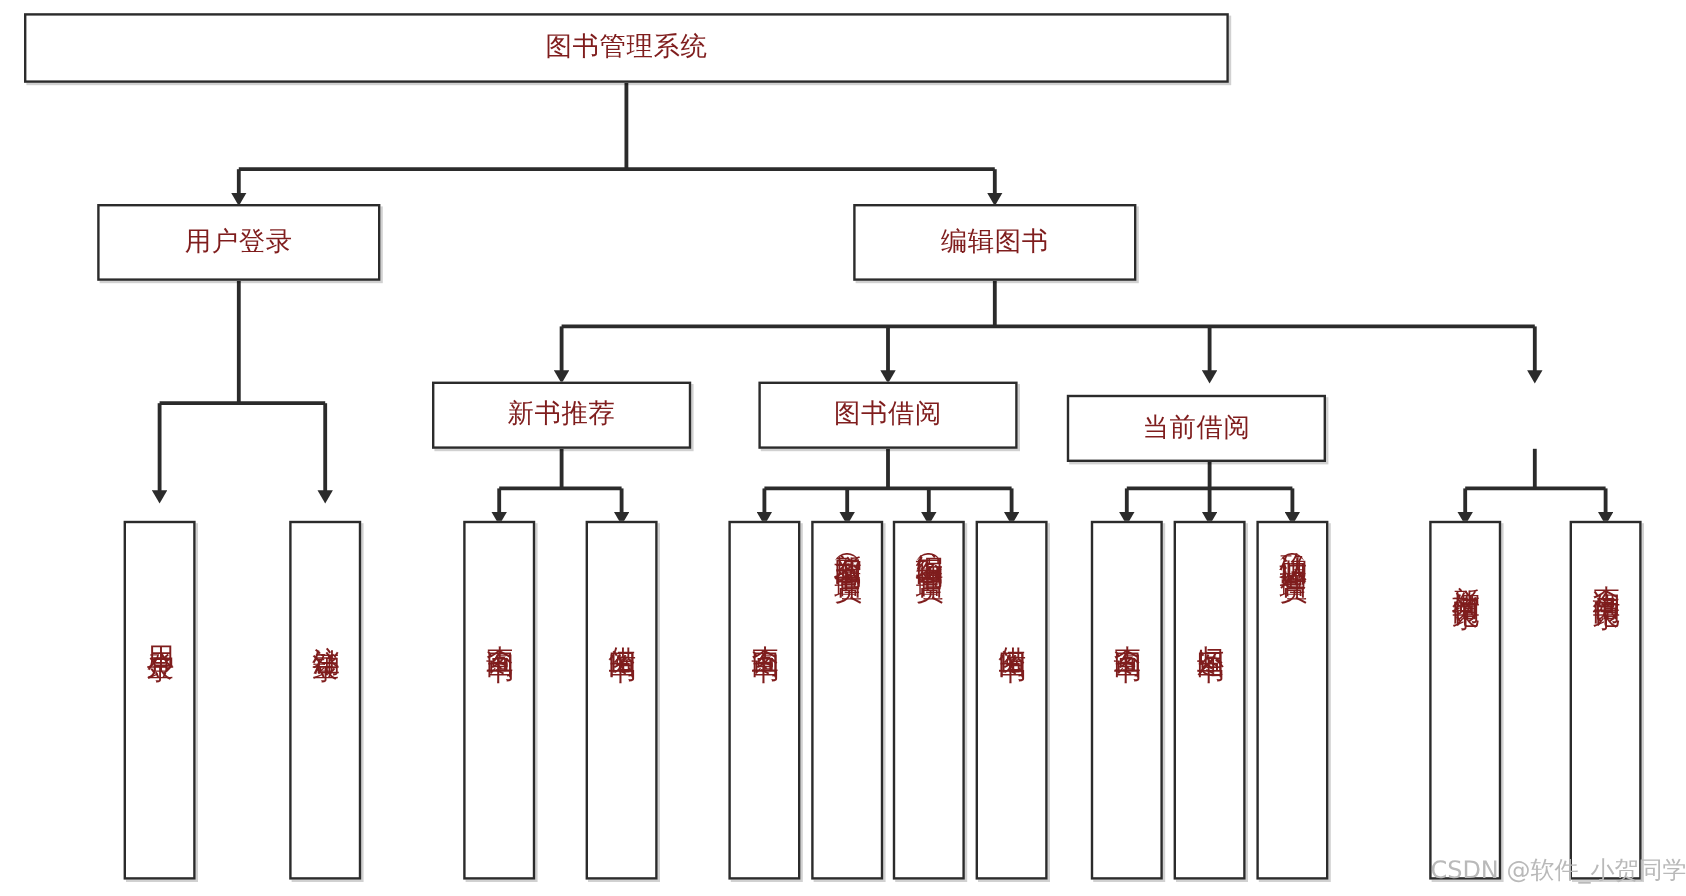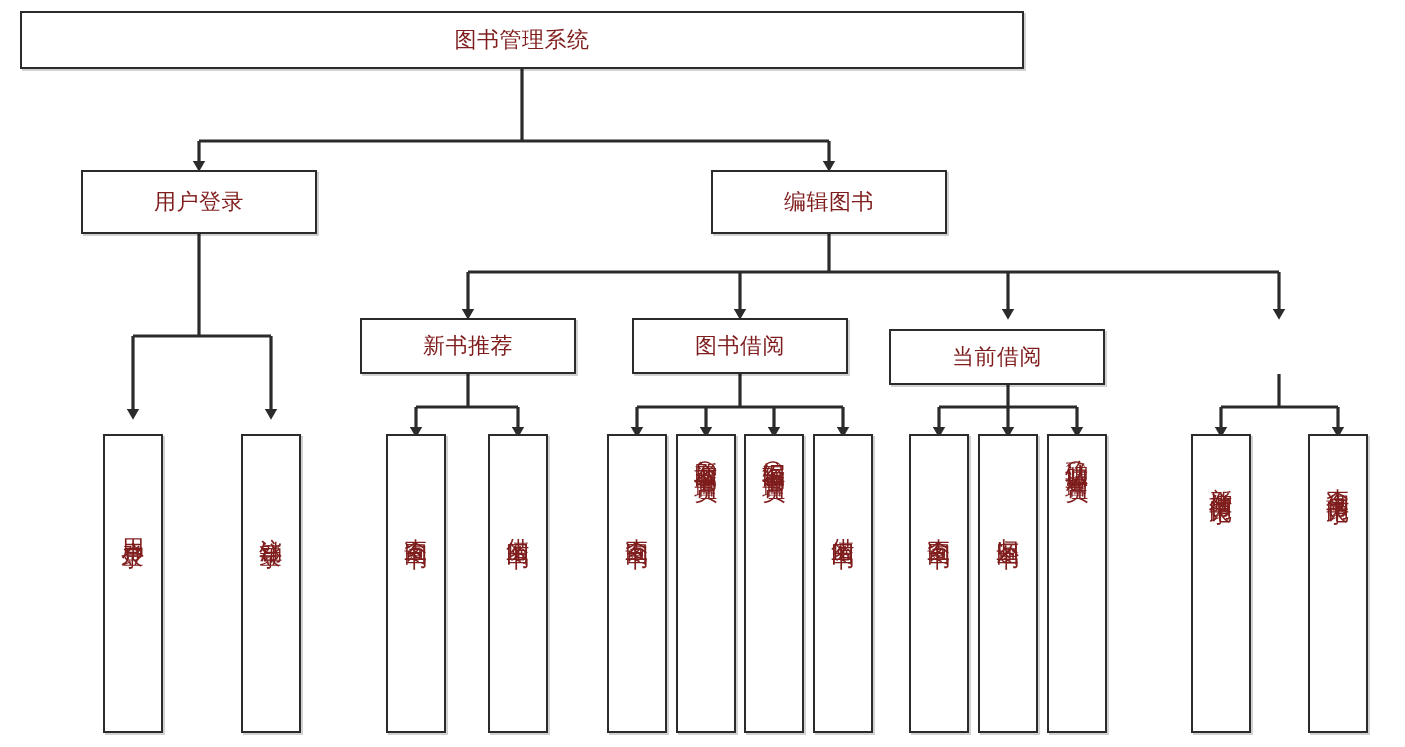--- a/index.html
+++ b/index.html
@@ -205,14 +205,15 @@
   </div>
 
   <div class="node vertical mid3 shadow" style="left:1191px; top:434px; width:60px; height:299px;">
     <span class="node-label">新增借阅记录</span>
   </div>
 
   <div class="node vertical mid3 shadow" style="left:1308px; top:434px; width:60px; height:299px;">
     <span class="node-label">查询借阅记录</span>
   </div>
 
+  <div id="watermark" style="left:1192px; top:712px;">CSDN @软件_小贺同学</div>
 
 </div>
 
 </body></html>

